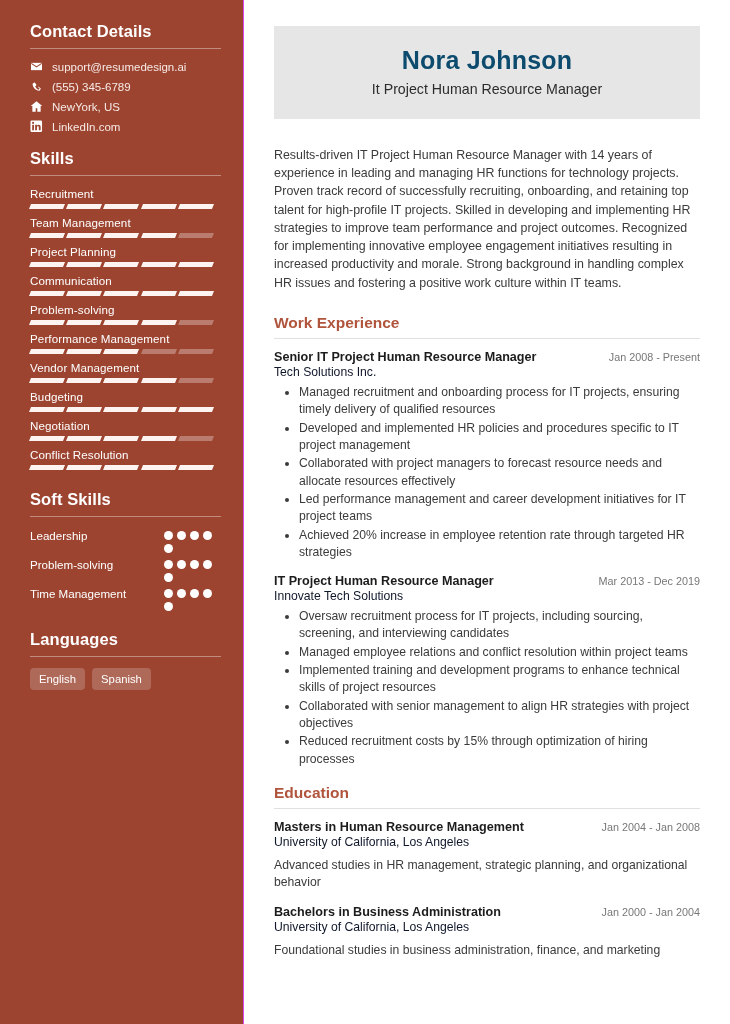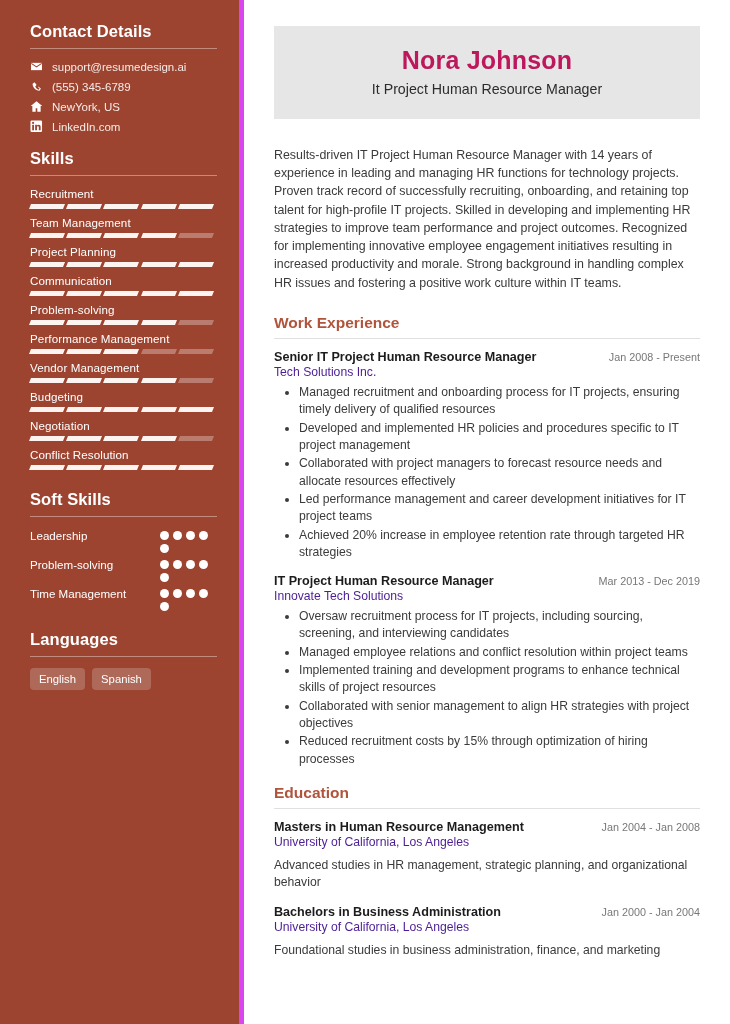--- a/index.html
+++ b/index.html
@@ -20,21 +20,21 @@
     background: #ffffff;
   }
 
   
   .sidebar {
     width: 244px;
     flex: 0 0 244px;
     background: #9c4430;
     color: #ffffff;
     padding: 22px 22px 20px 30px;
-    border-right: 5px solid #d946ef;
+    border-right: 1px solid #d946ef;
   }
 
   .side-section { margin-bottom: 4px; }
 
   .side-heading {
     font-size: 16.5px;
     font-weight: bold;
     color: #ffffff;
     letter-spacing: 0.1px;
     margin-bottom: 7px;
@@ -148,21 +148,21 @@
 
   .name-card {
     background: #e6e6e6;
     text-align: center;
     padding: 20px 10px 22px;
     margin-bottom: 27px;
   }
   .full-name {
     font-size: 25px;
     font-weight: bold;
-    color: #be185d;
+    color: #0c4a6e;
     letter-spacing: 0.2px;
     margin-bottom: 6px;
   }
   .job-title {
     font-size: 14.2px;
     color: #2c2c2c;
   }
 
   .summary {
     font-size: 12.4px;
@@ -198,21 +198,21 @@
     color: #1c1c1c;
   }
   .entry-date {
     font-size: 10.8px;
     color: #777777;
     white-space: nowrap;
     flex: 0 0 auto;
   }
   .entry-org {
     font-size: 12.2px;
-    color: #4c1d95;
+    color: #0f172a;
     margin-top: 1px;
   }
 
   .bullets {
     margin: 5px 0 0 0;
     padding-left: 25px;
   }
   .bullets li {
     font-size: 12.2px;
     line-height: 1.42;

